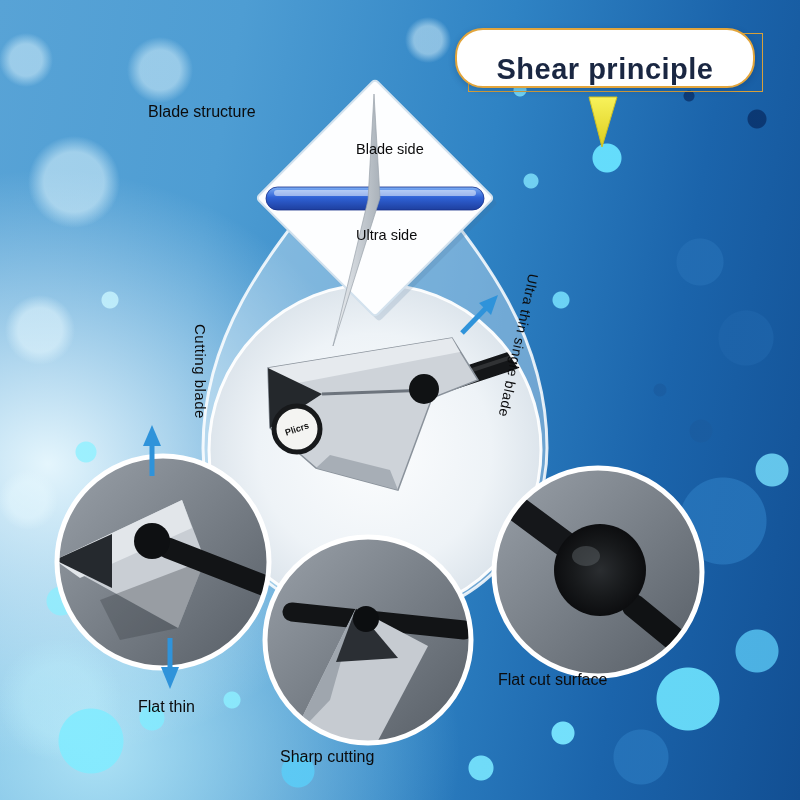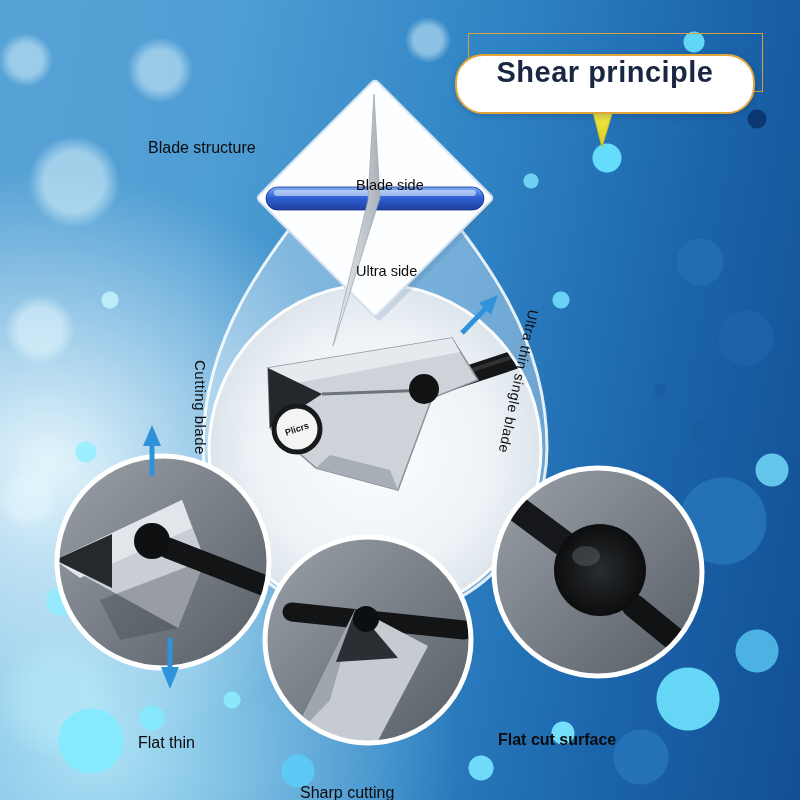--- a/index.html
+++ b/index.html
@@ -40,29 +40,29 @@
     radial-gradient(circle at 689px 96px, rgba(10,52,110,.85) 0 5px, rgba(10,52,110,0) 6px),
     radial-gradient(circle at 74px 182px, rgba(224,246,253,.55) 0 30px, rgba(224,246,253,0) 46px),
     radial-gradient(circle at 160px 70px, rgba(224,246,253,.5) 0 20px, rgba(224,246,253,0) 33px),
     radial-gradient(circle at 428px 40px, rgba(224,246,253,.5) 0 14px, rgba(224,246,253,0) 23px),
     radial-gradient(circle at 26px 60px, rgba(224,246,253,.5) 0 16px, rgba(224,246,253,0) 27px),
     radial-gradient(circle at 40px 330px, rgba(230,248,254,.55) 0 22px, rgba(230,248,254,0) 35px),
     radial-gradient(circle at 28px 500px, rgba(230,248,254,.5) 0 18px, rgba(230,248,254,0) 30px),
     radial-gradient(circle at 60px 700px, rgba(190,240,252,.35) 0 35px, rgba(190,240,252,0) 62px);
   }
   svg.art{position:absolute;inset:0;z-index:1;}
-  .labels{position:absolute;inset:0;z-index:5;pointer-events:none;margin-top:36px;}
+  .labels{position:absolute;inset:0;z-index:5;pointer-events:none;}
   .lbl{position:absolute;color:#0b0b0c;font-size:16px;white-space:nowrap;}
   .lbl.small{font-size:14.5px;text-align:center;}
   .vert{writing-mode:vertical-rl;letter-spacing:.5px;}
   .title-frame{position:absolute;left:468px;top:33px;width:293px;height:57px;
     border:1.5px solid #d7a03a;z-index:5;}
-  .title-box{position:absolute;left:455px;top:54px;width:296px;height:56px;
+  .title-box{position:absolute;left:455px;top:28px;width:296px;height:56px;
     background:#ffffff;border:2.5px solid #e2a53c;border-radius:28px;z-index:6;
-    display:flex;align-items:flex-start;justify-content:center;
+    display:flex;align-items:flex-end;justify-content:center;
     box-shadow:0 2px 6px rgba(10,40,80,.25);}
   .title-box span{font-size:29px;font-weight:bold;letter-spacing:.5px;color:#1a2742;}
 </style>
 </head>
 <body>
 
 <div class="stage">
   <div class="bokeh"></div>
 
   <svg class="art" viewBox="0 0 800 800">
@@ -186,16 +186,16 @@
     <span>Shear principle</span>
   </div>
 
   <div class="labels">
     <div class="lbl" style="left:148px;top:103px;">Blade structure</div>
     <div class="lbl small" style="left:356px;top:141px;">Blade side</div>
     <div class="lbl small" style="left:356px;top:227px;">Ultra side</div>
     <div class="lbl vert" style="left:192px;top:324px;height:150px;font-size:15px;">Cutting blade</div>
     <div class="lbl vert" style="left:506px;top:272px;height:190px;font-size:14px;transform:rotate(12deg);">Ultra thin single blade</div>
     <div class="lbl" style="left:138px;top:698px;">Flat thin</div>
-    <div class="lbl" style="left:300px;top:748px;">Sharp cutting</div>
-    <div class="lbl" style="left:498px;top:695px;font-weight:bold;">Flat cut surface</div>
+    <div class="lbl" style="left:280px;top:748px;">Sharp cutting</div>
+    <div class="lbl" style="left:498px;top:671px;">Flat cut surface</div>
   </div>
 </div>
 
 </body></html>

